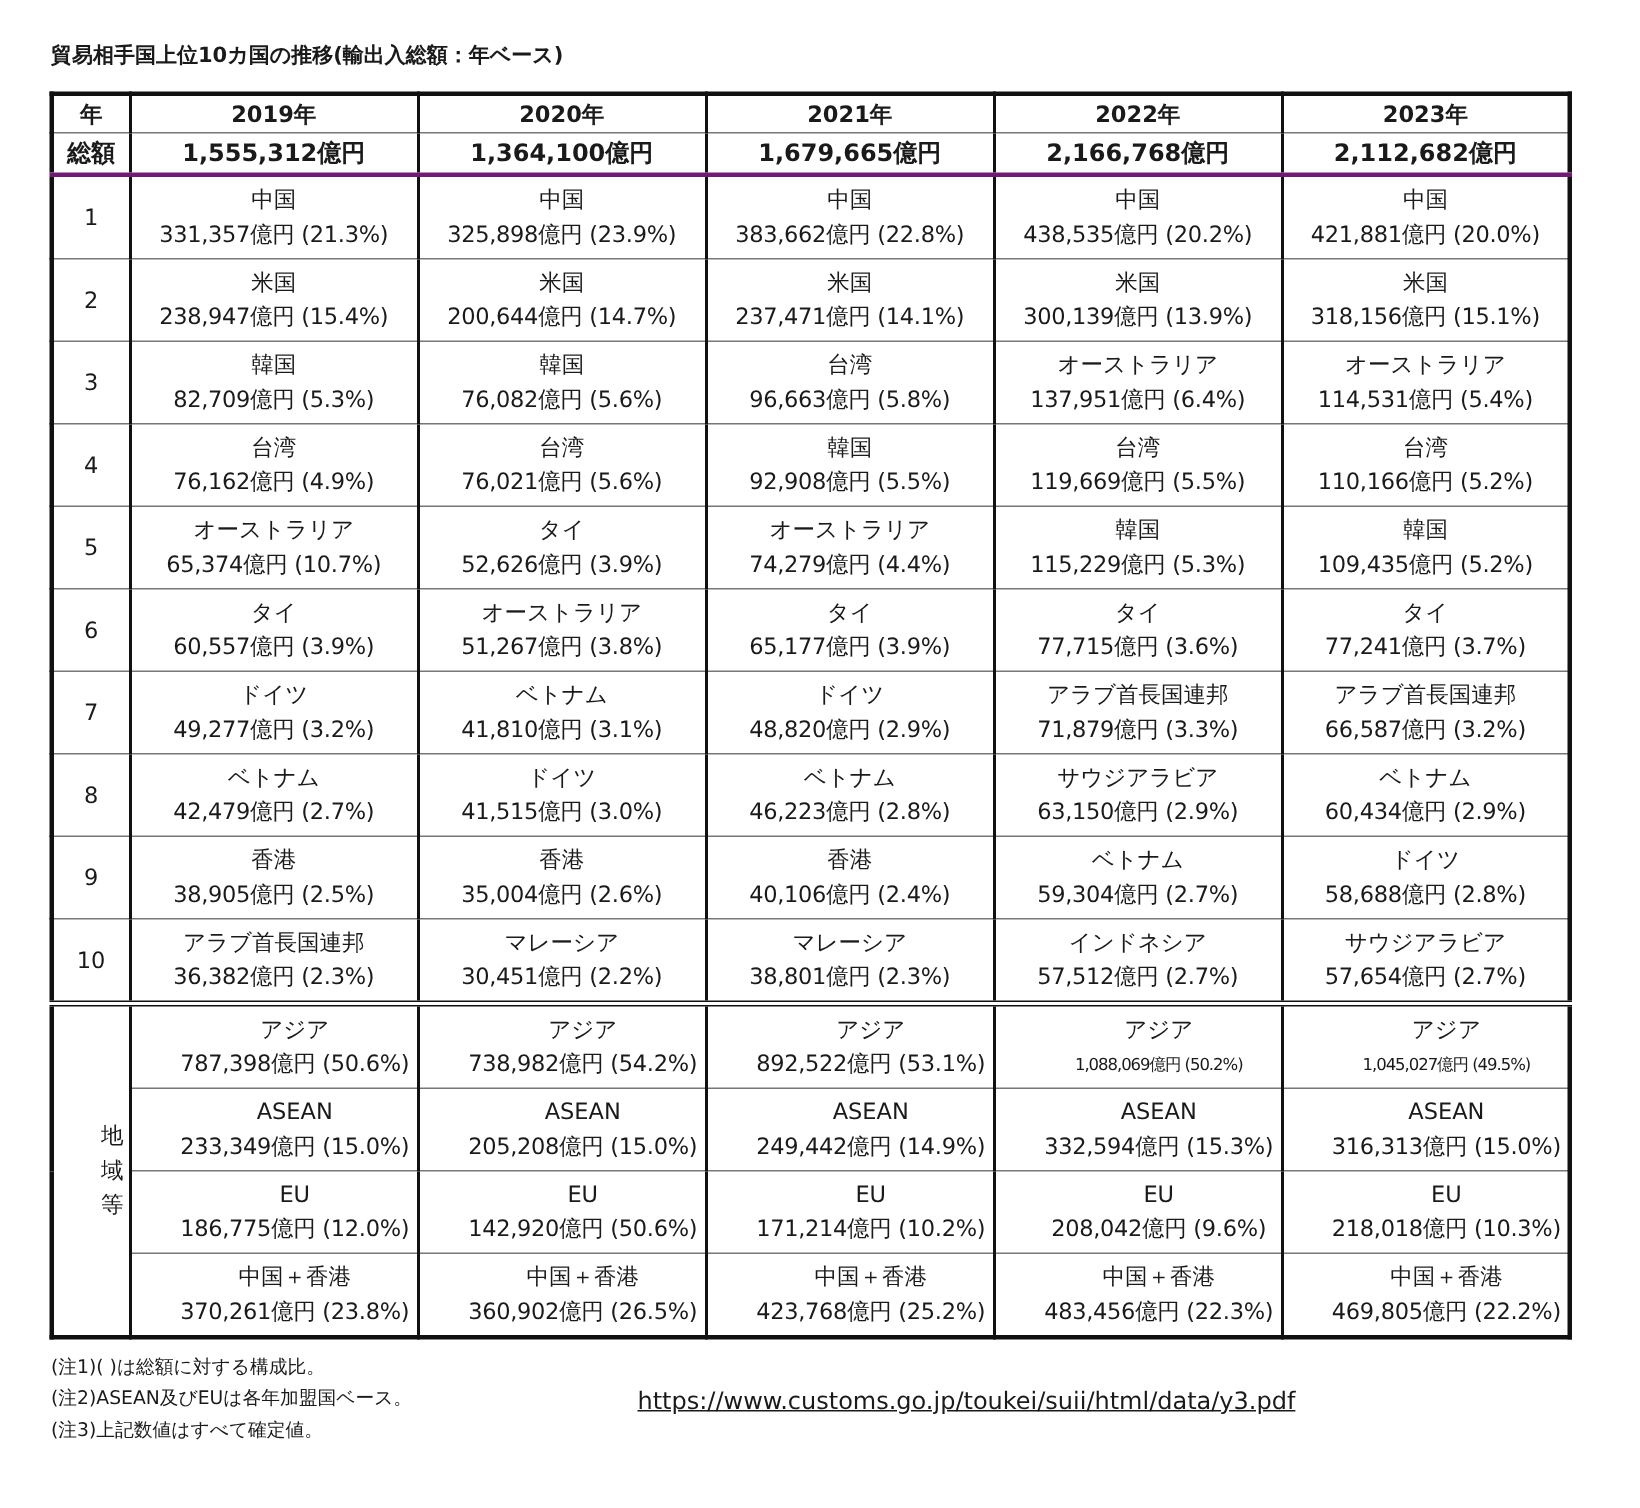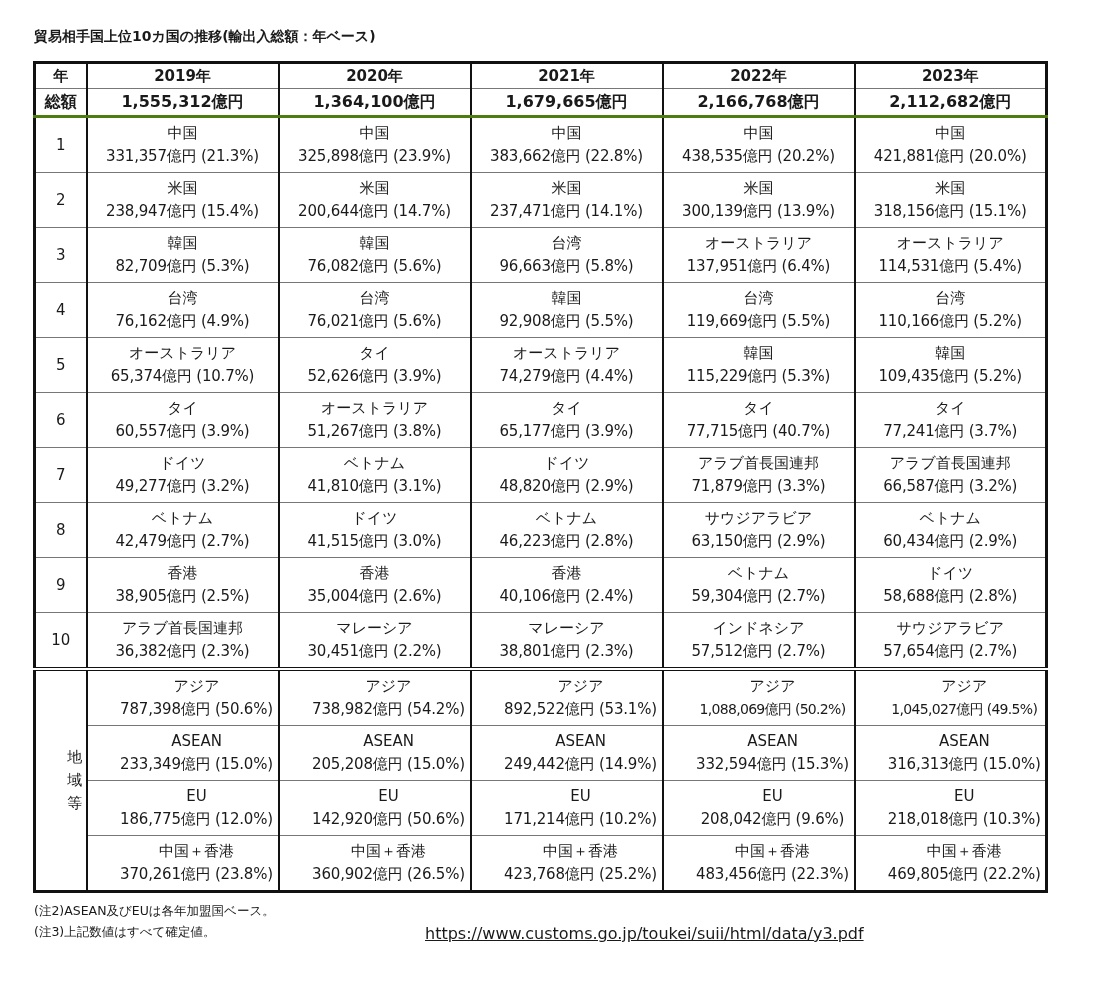--- a/index.html
+++ b/index.html
@@ -18,31 +18,31 @@
     }
     table.trade td {
       border-left: 2px solid #111; border-right: 2px solid #111;
       border-top: 1px solid #777; border-bottom: 1px solid #777;
       text-align: center; vertical-align: middle; padding: 0;
       font-size: 15px; line-height: 23px; white-space: nowrap;
     }
     col.c-rank { width: 52px; }
     col.c-year { width: 192px; }
     tr.hdr td { font-weight: bold; font-size: 15px; height: 24px; line-height: 22px; }
-    tr.hdr-total td { font-weight: bold; font-size: 16px; height: 26px; border-bottom: 3px solid #4d7c0f; }
+    tr.hdr-total td { font-weight: bold; font-size: 16px; height: 26px; border-bottom: 3px solid #701a75; }
     tr.rank td { height: 54px; }
     tr.rank td.num { font-size: 15px; }
     tr.rank.last td { border-bottom: 4px double #111; }
     tr.region td { height: 54px; padding-left: 28px; }
     td.region-label {
       font-size: 16px; line-height: 21px; font-weight: normal;
     }
     .name { display: block; font-size: 15px; }
     .val { display: block; font-size: 15px; letter-spacing: -0.2px; }
-    .val.tight { letter-spacing: -0.7px; font-size: 14px; }
+    .val.tight { letter-spacing: -0.7px; font-size: 11px; }
     .notes {
       position: absolute; left: 34px; top: 900px;
       font-size: 12.5px; line-height: 21px; white-space: nowrap;
     }
     .source {
       position: absolute; left: 425px; top: 924px;
       font-size: 16px; white-space: nowrap; color: #1a1a1a; text-decoration: underline;
     }
   </style>
 </head>
@@ -200,21 +200,21 @@
         <td>
           <span class="name">オーストラリア</span>
           <span class="val">51,267億円 (3.8%)</span>
         </td>
         <td>
           <span class="name">タイ</span>
           <span class="val">65,177億円 (3.9%)</span>
         </td>
         <td>
           <span class="name">タイ</span>
-          <span class="val">77,715億円 (40.7%)</span>
+          <span class="val">77,715億円 (3.6%)</span>
         </td>
         <td>
           <span class="name">タイ</span>
           <span class="val">77,241億円 (3.7%)</span>
         </td>
       </tr>
       <tr class="rank">
         <td class="num">7</td>
         <td>
           <span class="name">ドイツ</span>
@@ -396,17 +396,18 @@
         </td>
         <td>
           <span class="name">中国＋香港</span>
           <span class="val">469,805億円 (22.2%)</span>
         </td>
       </tr>
     </tbody>
 </table>
 
 <div class="notes">
+  <div>(注1)( )は総額に対する構成比。</div>
   <div>(注2)ASEAN及びEUは各年加盟国ベース。</div>
   <div>(注3)上記数値はすべて確定値。</div>
 </div>
 
 <div class="source">https://www.customs.go.jp/toukei/suii/html/data/y3.pdf</div>
 
 </body></html>

